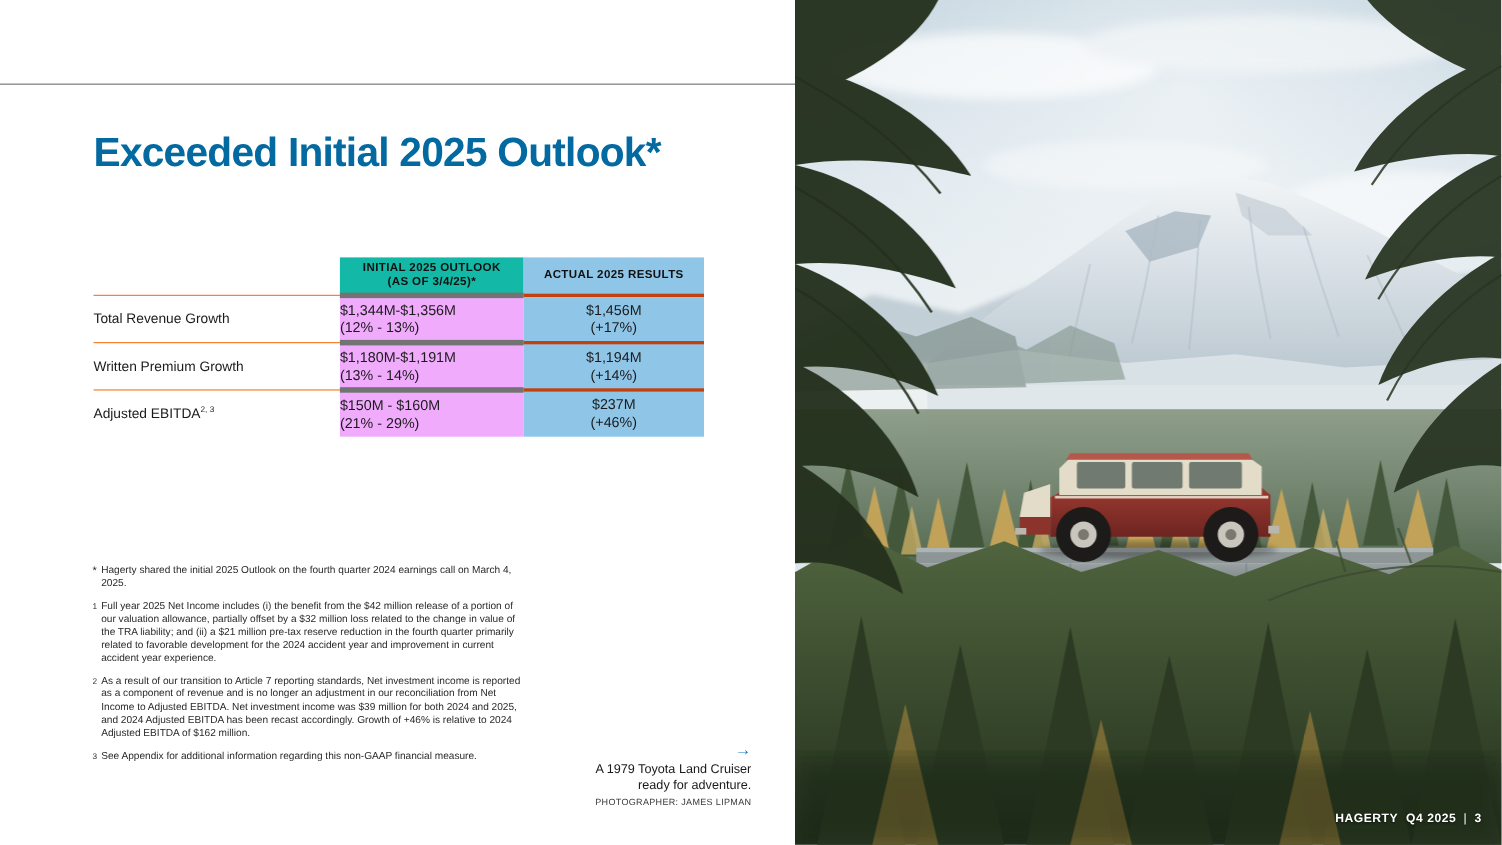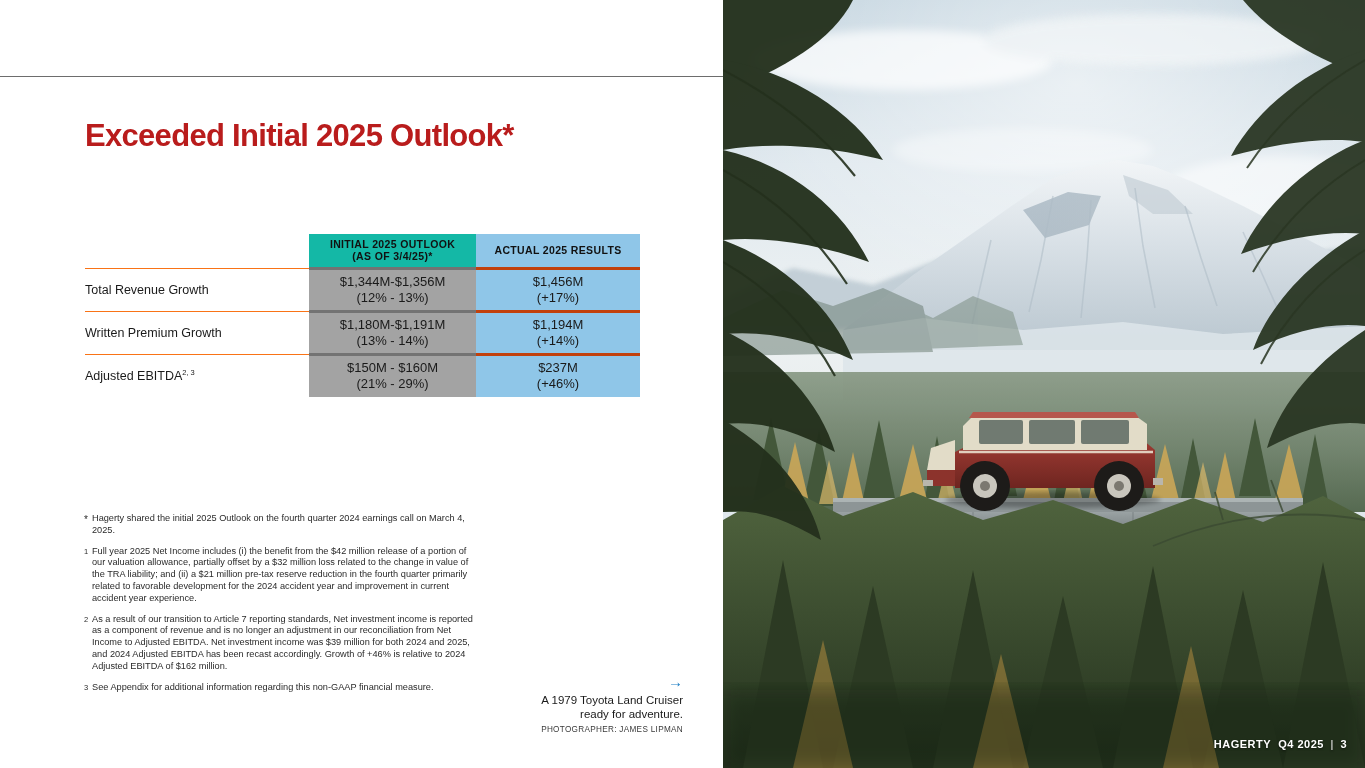--- a/index.html
+++ b/index.html
@@ -20,23 +20,23 @@
   }
 
   #top-rule {
     position:absolute; left:0; top:76px;
     width:723px; height:1px;
     background:#6d6d6d;
   }
 
   #page-title {
     position:absolute; left:85px; top:118px;
-    font-size:31px; font-weight:bold;
+    font-size:37px; font-weight:bold;
     letter-spacing:-0.7px;
-    color:#b91c1c;
+    color:#0369a1;
     white-space:nowrap;
   }
 
   
   #outlook-table {
     position:absolute; left:85px; top:234px;
     width:555px;
     border-collapse:collapse;
     table-layout:fixed;
   }
@@ -70,25 +70,24 @@
   }
 
   .row-label {
     font-size:12.5px;
     color:#1a1a1a;
     padding:0 4px 0 4px;
     border-top:1px solid #f97316;
     height:43px;
   }
   .cell-initial {
-    background:#a3a3a3;
+    background:#f0abfc;
     font-size:13px;
-    text-align:center;
     color:#1a1a1a;
-    border-top:3px solid #737373;
+    border-top:5px solid #737373;
     line-height:16px;
     height:43px;
   }
   .cell-actual {
     background:#8fc6e8;
     font-size:13px;
     text-align:center;
     color:#1a1a1a;
     border-top:3px solid #c2410c;
     line-height:16px;

